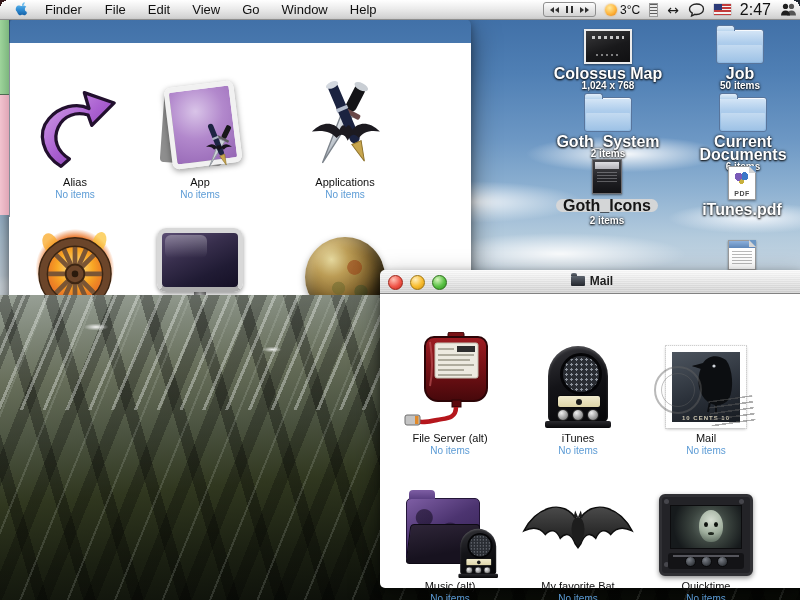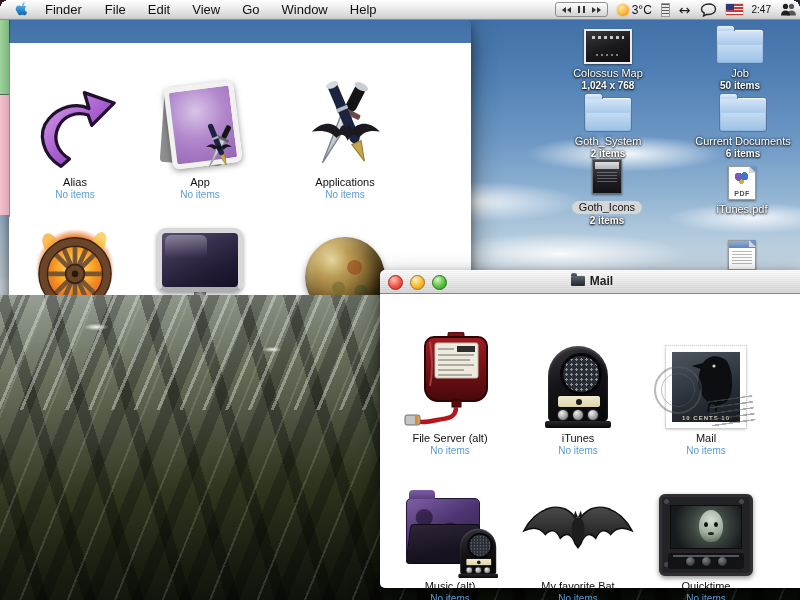--- a/index.html
+++ b/index.html
@@ -52,25 +52,25 @@
   .pbar{display:inline-block;width:2px;height:7px;background:#2f2f2f;margin:0 1px}
   .icon-pair{display:flex;align-items:center;gap:1px}
   .sun{width:12px;height:12px;border-radius:50%;display:inline-block;margin-right:3px;vertical-align:-2px;
      background:radial-gradient(circle at 38% 32%,#ffe99c,#ffb53c 55%,#e87f10 95%);box-shadow:0 0 2px #e8a23c}
   .weather{display:flex;align-items:center}
   .batt{width:7px;height:12px;border:1px solid #9a9a9a;background:repeating-linear-gradient(180deg,#5c5c5c 0 1.5px,#e8e8e8 1.5px 3px)}
   .arrows{font-size:14px;color:#1c1c1c;font-family:"DejaVu Sans",sans-serif}
   .flag{width:17px;height:11px;position:relative;box-shadow:0 0 1px rgba(0,0,0,.6);
      background:repeating-linear-gradient(180deg,#c23b3b 0 1.6px,#f4f4f4 1.6px 3.2px)}
   .flag:before{content:"";position:absolute;left:0;top:0;width:8px;height:6px;background:#2b3a78}
-  .clock{font-size:10px}
+  .clock{font-size:16px}
   
   .dicon{position:absolute;width:112px;text-align:center;z-index:4;cursor:default}
   .dicon .iarea{height:36px;display:flex;align-items:flex-end;justify-content:center;margin-bottom:3px}
-  .dicon .dname{font-size:11px;font-weight:normal;color:#fff;line-height:13px;
+  .dicon .dname{font-size:16px;font-weight:bold;color:#fff;line-height:13px;
      text-shadow:0 1px 2px rgba(0,0,0,.95),0 0 3px rgba(0,0,0,.8)}
   .dicon .dinfo{font-size:10px;font-weight:bold;color:#fff;line-height:12px;
      text-shadow:0 1px 2px rgba(0,0,0,.95),0 0 3px rgba(0,0,0,.8)}
   .dicon.selected .dname{display:inline-block;background:rgba(215,215,215,.95);color:#151515;text-shadow:none;
      border-radius:8px;padding:0 7px}
   .xfolder{width:46px;height:33px;position:relative;border:1px solid #58759c;border-radius:2px 3px 3px 3px;
      background:linear-gradient(180deg,#d7e7f7 0%,#aecdec 38%,#8db7e0 100%);box-shadow:inset 0 1px 0 rgba(255,255,255,.8)}
   .xfolder:before{content:"";position:absolute;top:-5px;left:-1px;width:17px;height:5px;border:1px solid #58759c;border-bottom:none;
      border-radius:3px 3px 0 0;background:linear-gradient(#e2eef9,#b9d5ee)}
   .xfolder:after{content:"";position:absolute;left:1px;right:1px;bottom:1px;height:52%;border-radius:1px 1px 2px 2px;

